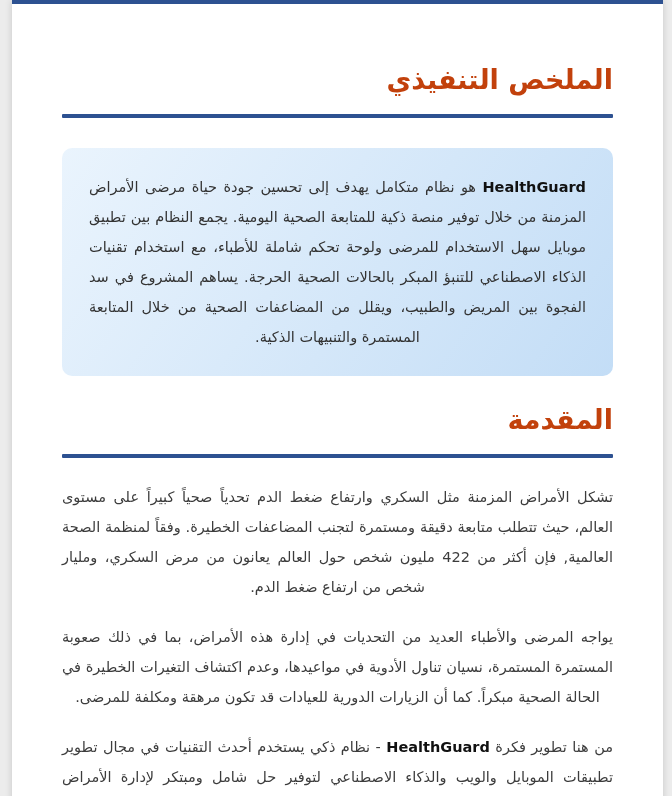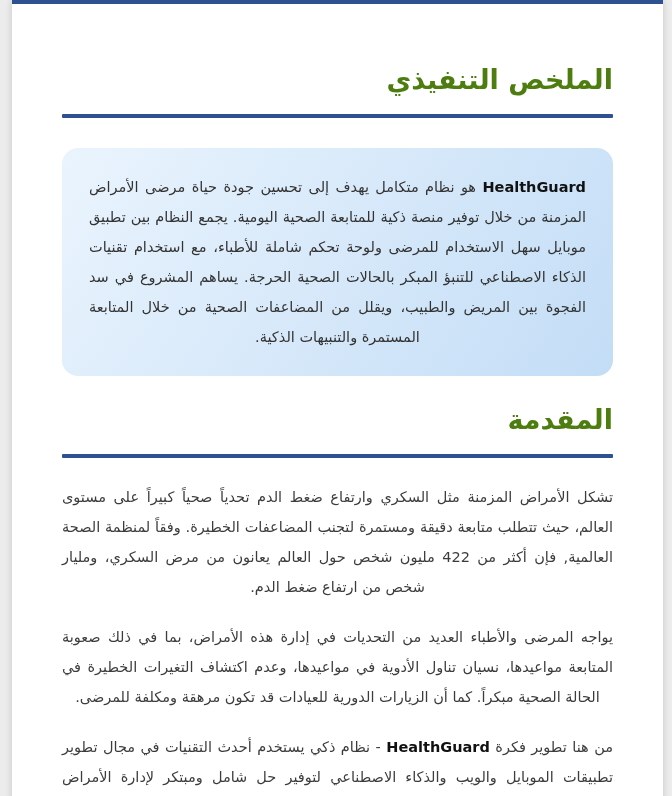--- a/index.html
+++ b/index.html
@@ -18,37 +18,37 @@
     background: #ffffff;
     border-top: 4px solid #2d5191;
     box-shadow: 0 0 7px rgba(0,0,0,0.16);
   }
   .content {
     direction: rtl;
     padding: 0 50px 30px 50px;
   }
   .section-heading {
     margin: 0;
-    color: #4d7c0f;
+    color: #c2410c;
     font-size: 27px;
     font-weight: bold;
     line-height: 40px;
     text-align: right;
   }
   .section-exec .section-heading { padding-top: 56px; }
   .section-intro .section-heading { padding-top: 24px; }
   .rule {
     height: 4px;
     background: #2d5191;
     margin-top: 14px;
     border-radius: 1px;
   }
   .callout {
     margin-top: 30px;
-    border-radius: 16px;
+    border-radius: 10px;
     background: linear-gradient(125deg, #eaf4fd 0%, #c3ddf6 100%);
     padding: 24px 27px;
   }
   .callout p {
     margin: 0;
     font-size: 14.5px;
     line-height: 30px;
     color: #333333;
     text-align: justify;
     text-align-last: center;
@@ -81,19 +81,19 @@
         <p><span class="brand">HealthGuard</span><span> هو نظام متكامل يهدف إلى تحسين جودة حياة مرضى الأمراض المزمنة من خلال توفير منصة ذكية للمتابعة الصحية اليومية. يجمع النظام بين تطبيق موبايل سهل الاستخدام للمرضى ولوحة تحكم شاملة للأطباء، مع استخدام تقنيات الذكاء الاصطناعي للتنبؤ المبكر بالحالات الصحية الحرجة. يساهم المشروع في سد الفجوة بين المريض والطبيب، ويقلل من المضاعفات الصحية من خلال المتابعة المستمرة والتنبيهات الذكية.</span></p>
       </div>
     </section>
 
     <section class="section-intro">
       <h2 class="section-heading">المقدمة</h2>
       <div class="rule"></div>
 
       <p class="body-par first">تشكل الأمراض المزمنة مثل السكري وارتفاع ضغط الدم تحدياً صحياً كبيراً على مستوى العالم، حيث تتطلب متابعة دقيقة ومستمرة لتجنب المضاعفات الخطيرة. وفقاً لمنظمة الصحة العالمية, فإن أكثر من 422 مليون شخص حول العالم يعانون من مرض السكري، ومليار شخص من ارتفاع ضغط الدم.</p>
 
-      <p class="body-par">يواجه المرضى والأطباء العديد من التحديات في إدارة هذه الأمراض، بما في ذلك صعوبة المتابعة مواعيدها، نسيان تناول الأدوية في مواعيدها، وعدم اكتشاف التغيرات الخطيرة في الحالة الصحية مبكراً. كما أن الزيارات الدورية للعيادات قد تكون مرهقة ومكلفة للمرضى.</p>
+      <p class="body-par">يواجه المرضى والأطباء العديد من التحديات في إدارة هذه الأمراض، بما في ذلك صعوبة المستمرة المستمرة، نسيان تناول الأدوية في مواعيدها، وعدم اكتشاف التغيرات الخطيرة في الحالة الصحية مبكراً. كما أن الزيارات الدورية للعيادات قد تكون مرهقة ومكلفة للمرضى.</p>
 
       <p class="body-par"><span>من هنا تطوير فكرة </span><span class="brand">HealthGuard</span><span> - نظام ذكي يستخدم أحدث التقنيات في مجال تطوير تطبيقات الموبايل والويب والذكاء الاصطناعي لتوفير حل شامل ومبتكر لإدارة الأمراض المزمنة بكفاءة عالية.</span></p>
     </section>
 
   </div>
 </div>
 
 </body></html>

